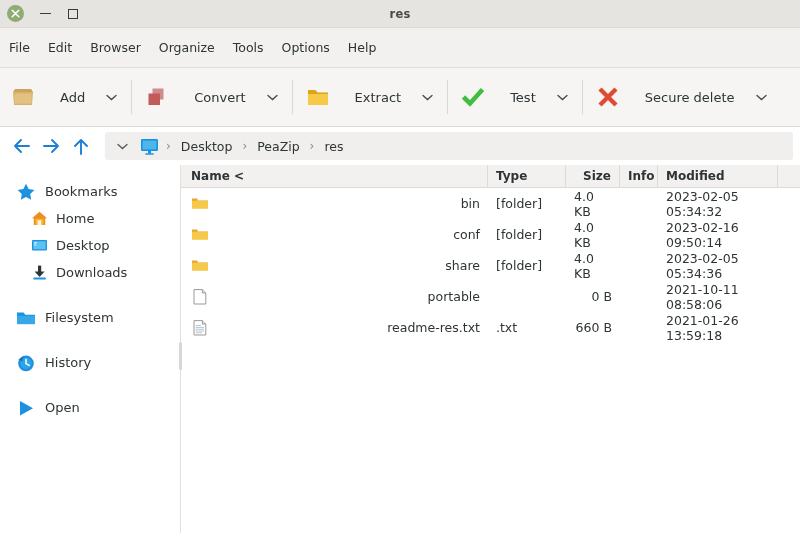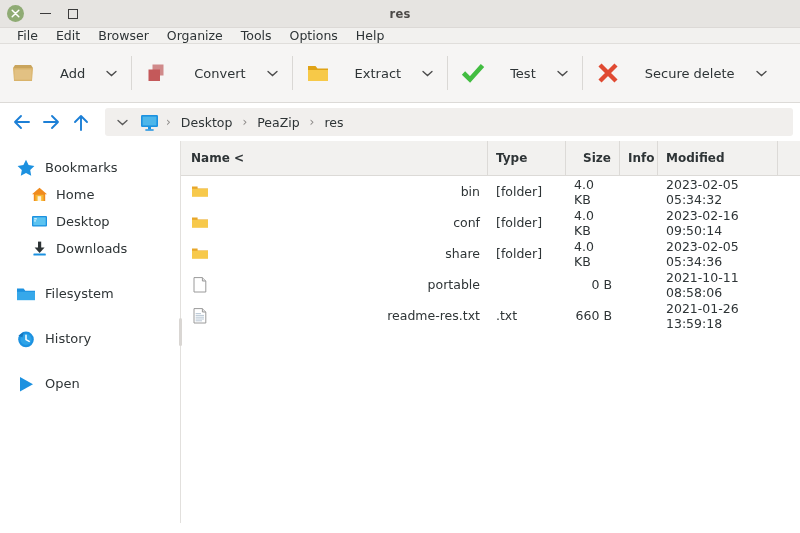--- a/index.html
+++ b/index.html
@@ -31,22 +31,22 @@
   .btn-min i { display:block; width:11px; height:1.6px; background:#3b3b3b; }
   .btn-max i { display:block; width:10px; height:10px; border:1.6px solid #3b3b3b; }
   .title-text {
     position:absolute; left:0; right:0; text-align:center;
     font-size:11.5px; color:#4c4a48; font-weight:600;
     letter-spacing:.2px; pointer-events:none;
   }
 
   
   .menubar {
-    height:16px; background:#f2f1ef;
-    display:flex; align-items:center; padding-left:8px;
+    height:40px; background:#f2f1ef;
+    display:flex; align-items:center; 
     border-bottom:1px solid #e0dedb;
   }
   .menu-item {
     font-size:12.5px; color:#2e3436; padding:2px 9px;
     cursor:default; white-space:nowrap;
   }
 
   
   .toolbar {
     height:59px; background:#f6f5f4;
@@ -107,21 +107,21 @@
     width:1px; background:#e2e0dd; position:relative; cursor:col-resize;
   }
   .splitter i {
     position:absolute; left:-1px; top:50%; margin-top:-14px;
     width:3px; height:28px; background:#d9d6d3; border-radius:2px;
   }
 
   
   .filepane { flex:1; display:flex; flex-direction:column; background:#fff; min-width:0; }
   .thead {
-    display:flex; height:35px; background:#f2f1ef;
+    display:flex; height:23px; background:#f2f1ef;
     border-bottom:1px solid #dcdad7; align-items:stretch;
   }
   .th {
     font-size:12px; font-weight:700; color:#2e3436;
     display:flex; align-items:center; padding:0 8px;
     border-right:1px solid #dcdad7; cursor:pointer; user-select:none;
   }
   .th.num { justify-content:flex-end; }
   .c-name { width:307px; flex:0 0 307px; padding-left:10px; }
   .c-type { width:78px; flex:0 0 78px; }

